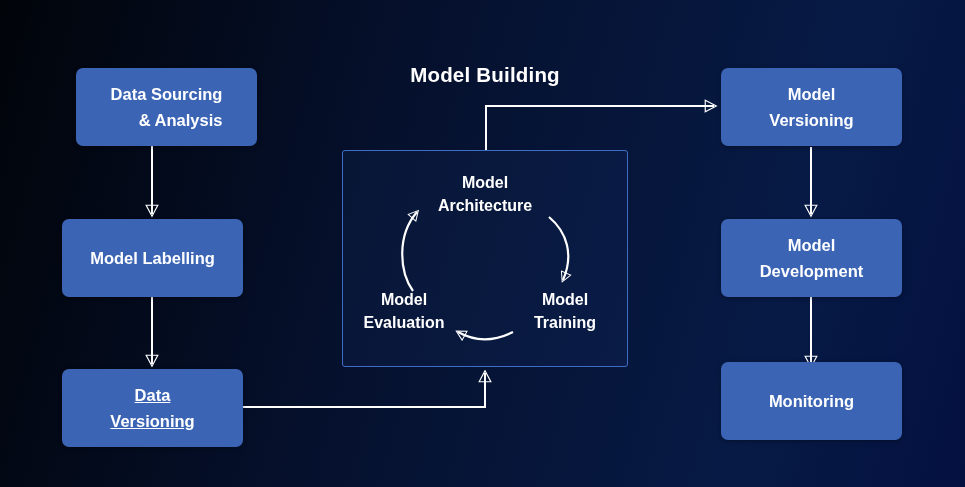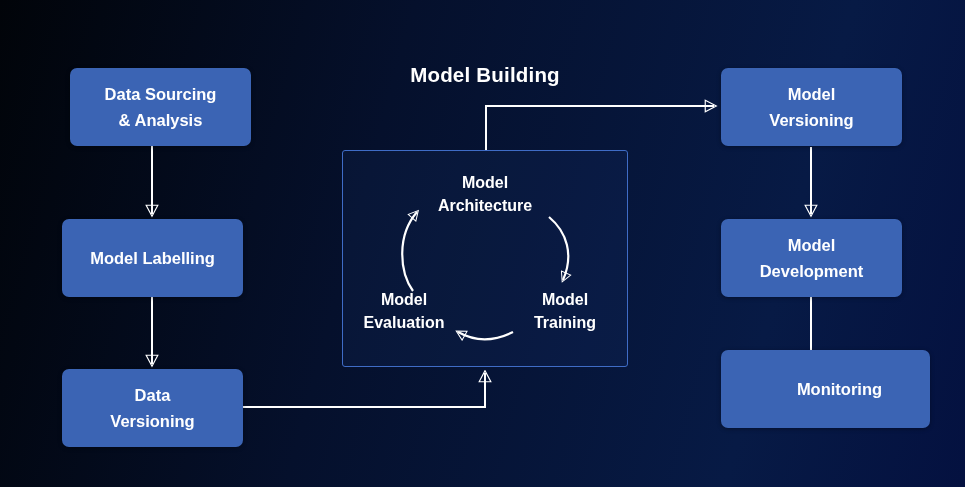--- a/index.html
+++ b/index.html
@@ -84,39 +84,39 @@
     <path d="M152,146 L152,214" stroke-width="2" marker-end="url(#ah)"></path>
     <path d="M152,297 L152,364" stroke-width="2" marker-end="url(#ah)"></path>
     <path d="M811,147 L811,214" stroke-width="2" marker-end="url(#ah)"></path>
     <path d="M811,297 L811,365" stroke-width="2" marker-end="url(#ah)"></path>
     <path d="M486,150 L486,106 L714,106" stroke-width="2" marker-end="url(#ah)"></path>
     <path d="M243,407 L485,407 L485,373" stroke-width="2" marker-end="url(#ah)"></path>
   </svg>
 
   <div class="diagram-title">Model Building</div>
 
-  <div class="node" style="left:70px;top:68px;">Data Sourcing
+  <div class="node" style="left:76px;top:68px;text-align:right;">Data Sourcing
 &amp; Analysis</div>
   <div class="node" style="left:62px;top:219px;">Model Labelling</div>
-  <div class="node" style="left:62px;top:369px;">Data
+  <div class="node" style="left:62px;top:369px;text-decoration:underline;">Data
 Versioning</div>
 
   <div class="cycle-box">
     <svg class="cycle-arrows" viewBox="0 0 286 217">
       <path d="M70,140 C56,120 54,84 74,61" stroke-width="2.2" marker-end="url(#ahs)"></path>
       <path d="M206,66 C224,81 231,104 220,129" stroke-width="2.2" marker-end="url(#ahs)"></path>
       <path d="M170,181 C150,191 131,190 115,181" stroke-width="2.2" marker-end="url(#ahs)"></path>
     </svg>
     <div class="cycle-label arch">Model
 Architecture</div>
     <div class="cycle-label train">Model
 Training</div>
     <div class="cycle-label eval">Model
 Evaluation</div>
   </div>
 
   <div class="node" style="left:721px;top:68px;">Model
 Versioning</div>
   <div class="node" style="left:721px;top:219px;">Model
 Development</div>
-  <div class="node" style="left:721px;top:350px;padding-left:28px;">Monitoring</div>
+  <div class="node" style="left:721px;top:362px;">Monitoring</div>
 
 </div>
 
 </body></html>

